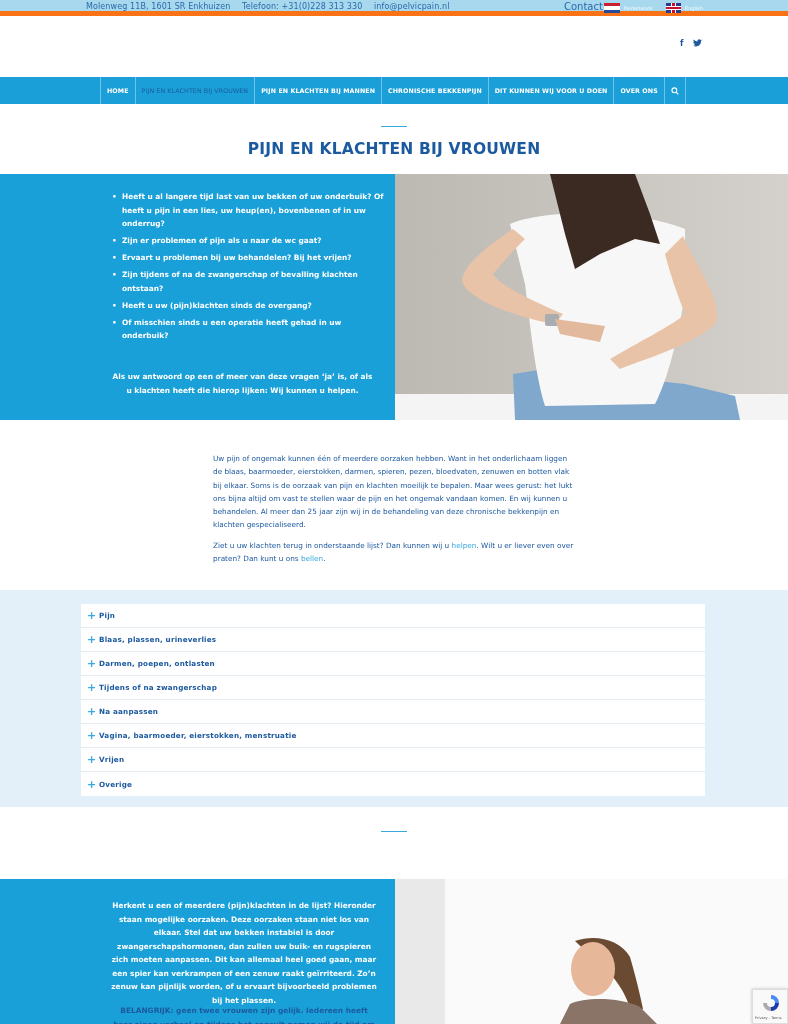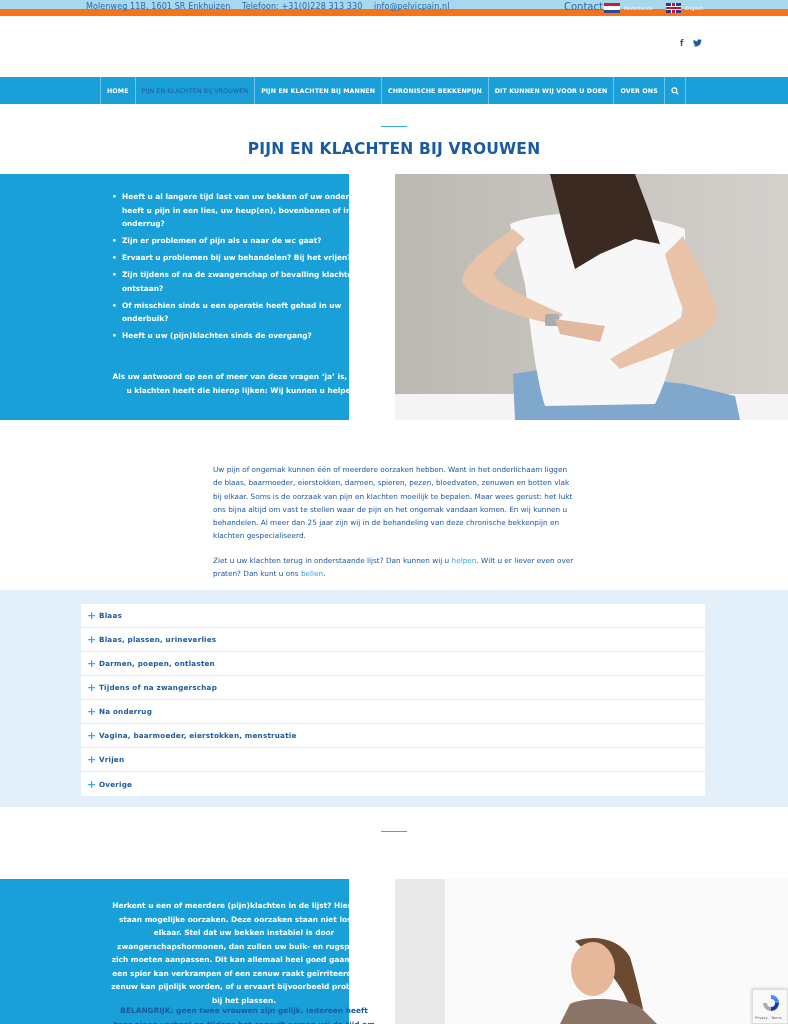--- a/index.html
+++ b/index.html
@@ -1,20 +1,20 @@
 <!DOCTYPE html>
 <html><head>
 <meta charset="utf-8">
 <style>
   * { box-sizing: border-box; margin: 0; padding: 0; }
   html, body { width: 788px; height: 1024px; overflow: hidden; background: #fff; }
   body { font-family: "DejaVu Sans", "Liberation Sans", sans-serif; color: #1e5aa0; position: relative; }
 
   
-  .topbar { position: absolute; left: 0; top: 0; width: 788px; height: 16px; background: #a8d8ee; border-bottom: 7px solid #f97316; }
+  .topbar { position: absolute; left: 0; top: 0; width: 788px; height: 16px; background: #a8d8ee; border-bottom: 5px solid #f97316; }
   .topbar .info { position: absolute; left: 86px; top: 2px; font-size: 8px; color: #2a6aa8; letter-spacing: 0.1px; white-space: nowrap; }
   .topbar .info span { margin-right: 9px; }
   .topbar .contact { position: absolute; left: 564px; top: 1px; font-size: 10px; color: #2a6aa8; }
   .lang { position: absolute; top: 3px; display: flex; align-items: center; }
   .lang .lbl { font-size: 5px; color: #f4faff; margin-left: 4px; }
   .flag-nl { width: 16px; height: 10px; display: flex; flex-direction: column; }
   .flag-nl i { flex: 1; display: block; }
   .flag-uk { width: 15px; height: 10px; background: #2b3a8a; position: relative; overflow: hidden; }
   .flag-uk:before { content: ""; position: absolute; left: 6px; top: 0; width: 3px; height: 10px; background: #c8102e; box-shadow: 0 0 0 1px #fff; }
   .flag-uk:after { content: ""; position: absolute; left: 0; top: 4px; width: 15px; height: 2px; background: #c8102e; box-shadow: 0 0 0 1px #fff; }
@@ -33,30 +33,30 @@
   .nav li.active { color: #1c5a9a; font-weight: normal; }
   .nav li.search { width: 22px; justify-content: center; border-right: 1px solid #6fc3ea; }
 
   
   .sec-head { position: absolute; left: 0; width: 788px; text-align: center; }
   .sec-head .rule { width: 26px; height: 1px; background: #3aa8dc; margin: 0 auto; }
   .sec-head h1 { font-size: 15.5px; font-weight: bold; color: #1c5aa0; margin-top: 13px; letter-spacing: 0.2px; }
 
   
   .split { position: absolute; left: 0; width: 788px; }
-  .split .left { position: absolute; left: 0; top: 0; width: 349px; height: 100%; background: #1aa0d8; color: #fff; }
+  .split .left { position: absolute; left: 0; top: 0; width: 395px; height: 100%; background: #1aa0d8; color: #fff; }
   .split .right { position: absolute; left: 395px; top: 0; width: 393px; height: 100%; overflow: hidden; }
   .bullets { list-style: none; position: absolute; left: 110px; top: 16px; width: 275px; }
   .bullets li { font-size: 7.4px; line-height: 13.5px; font-weight: bold; position: relative; padding-left: 12px; margin-bottom: 3.5px; }
   .bullets li:before { content: "•"; position: absolute; left: 2px; top: 0; }
   .split p { font-size: 7.4px; line-height: 13.5px; font-weight: bold; text-align: center; }
 
   
   .intro { position: absolute; left: 213px; top: 452px; width: 365px; font-size: 7.3px; line-height: 13.3px; color: #1e5aa0; }
-  .intro p { margin-bottom: 7px; margin-top: 11px; }
+  .intro p { margin-bottom: 7px; }
   .intro a { color: #3aa8dc; text-decoration: none; }
 
   
   .acc-wrap { position: absolute; left: 0; top: 590px; width: 788px; height: 217px; background: #e3f0f9; }
   .acc { position: absolute; left: 81px; top: 14px; width: 624px; background: #fff; }
   .acc .item { height: 24px; border-bottom: 1px solid #e3eaf0; display: flex; align-items: center; padding-left: 6px; font-size: 7.2px; font-weight: bold; color: #1e5aa0; letter-spacing: 0.2px; }
   .acc .item:last-child { border-bottom: none; }
   .acc .plus { color: #3aa8dc; font-size: 11px; font-weight: bold; width: 12px; line-height: 1; }
 
   .recaptcha { position: absolute; left: 752px; top: 989px; width: 36px; height: 35px; background: #f9f9f9; border: 1px solid #ddd; box-shadow: 0 0 3px rgba(0,0,0,0.25); }
@@ -117,22 +117,22 @@
   <h1>PIJN EN KLACHTEN BIJ VROUWEN</h1>
 </div>
 
 <div class="split" style="top:174px;height:246px;">
   <div class="left">
     <ul class="bullets">
       <li>Heeft u al langere tijd last van uw bekken of uw onderbuik? Of heeft u pijn in een lies, uw heup(en), bovenbenen of in uw onderrug?</li>
       <li>Zijn er problemen of pijn als u naar de wc gaat?</li>
       <li>Ervaart u problemen bij uw behandelen? Bij het vrijen?</li>
       <li>Zijn tijdens of na de zwangerschap of bevalling klachten ontstaan?</li>
+      <li>Heeft u uw (pijn)klachten sinds de overgang?</li>
       <li>Of misschien sinds u een operatie heeft gehad in uw onderbuik?</li>
-      <li>Heeft u uw (pijn)klachten sinds de overgang?</li>
     </ul>
     <p style="position:absolute;left:110px;top:196px;width:265px;">Als uw antwoord op een of meer van deze vragen ‘ja’ is, of als u klachten heeft die hierop lijken: Wij kunnen u helpen.</p>
   </div>
   <div class="right">
     <svg width="393" height="246" viewBox="0 0 393 246" preserveAspectRatio="none">
       <defs>
           <linearGradient id="wall" x1="0" y1="0" x2="1" y2="0">
             <stop offset="0" stop-color="#bcb8b2"></stop>
             <stop offset="1" stop-color="#d4d1cc"></stop>
           </linearGradient>
@@ -154,37 +154,37 @@
   <p>Uw pijn of ongemak kunnen één of meerdere oorzaken hebben. Want in het onderlichaam liggen de blaas, baarmoeder, eierstokken, darmen, spieren, pezen, bloedvaten, zenuwen en botten vlak bij elkaar. Soms is de oorzaak van pijn en klachten moeilijk te bepalen. Maar wees gerust: het lukt ons bijna altijd om vast te stellen waar de pijn en het ongemak vandaan komen. En wij kunnen u behandelen. Al meer dan 25 jaar zijn wij in de behandeling van deze chronische bekkenpijn en klachten gespecialiseerd.</p>
   <p>
     <span>Ziet u uw klachten terug in onderstaande lijst? Dan kunnen wij u </span><a>helpen</a><span>. Wilt u er liever even over praten? Dan kunt u ons </span><a>bellen</a><span>.</span>
   </p>
 </div>
 
 <div class="acc-wrap">
   <div class="acc">
     <div class="item">
         <span class="plus">+</span>
-        <span>Blaas</span>
+        <span>Pijn</span>
       </div>
     <div class="item">
         <span class="plus">+</span>
         <span>Blaas, plassen, urineverlies</span>
       </div>
     <div class="item">
         <span class="plus">+</span>
         <span>Darmen, poepen, ontlasten</span>
       </div>
     <div class="item">
         <span class="plus">+</span>
         <span>Tijdens of na zwangerschap</span>
       </div>
     <div class="item">
         <span class="plus">+</span>
-        <span>Na onderrug</span>
+        <span>Na aanpassen</span>
       </div>
     <div class="item">
         <span class="plus">+</span>
         <span>Vagina, baarmoeder, eierstokken, menstruatie</span>
       </div>
     <div class="item">
         <span class="plus">+</span>
         <span>Vrijen</span>
       </div>
     <div class="item">

